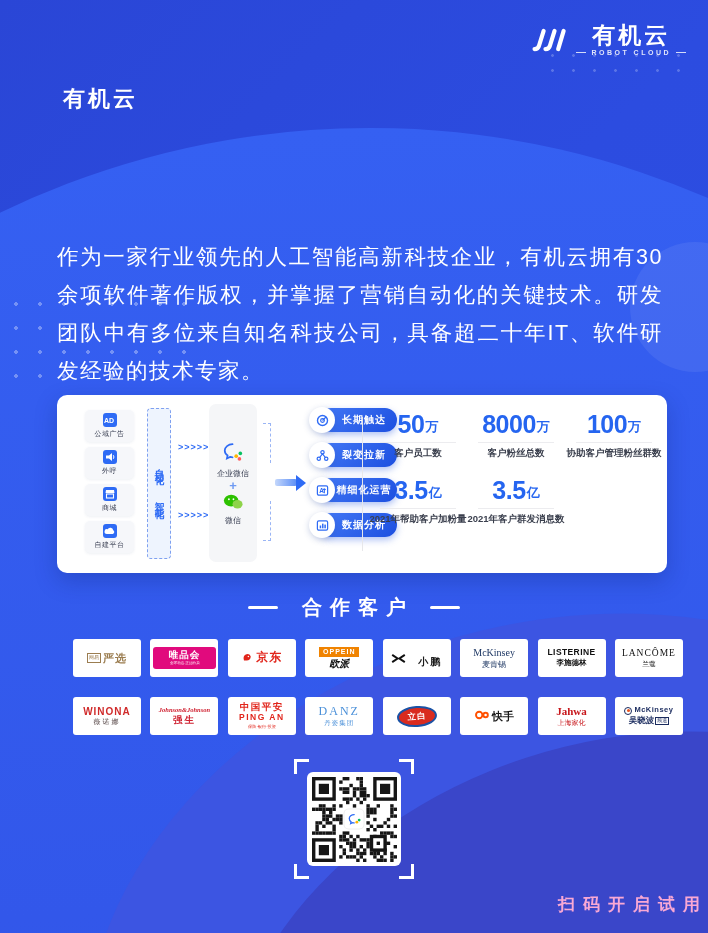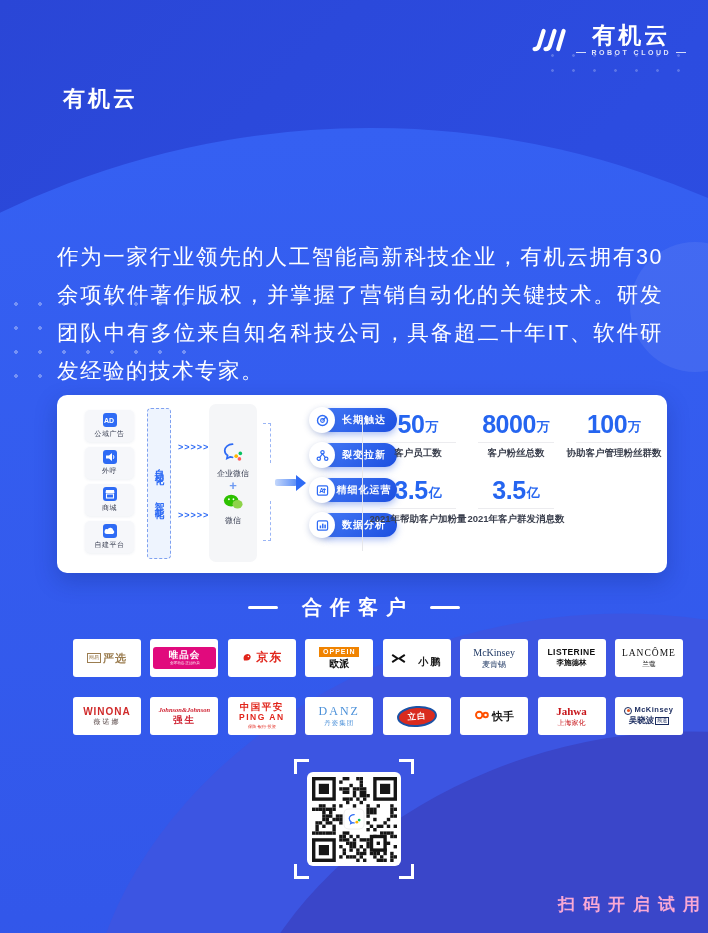--- a/index.html
+++ b/index.html
@@ -91,21 +91,21 @@
 
   .yx-wrap { display:flex; align-items:center; gap:2px; }
   .yx-prefix { font-size:5px; color:#9b7d50; border:1px solid #9b7d50; padding:1px; }
   .yx-main { font-size:11px; font-weight:700; color:#9b7d50; font-family:"Liberation Serif",serif; letter-spacing:1px; }
   .vip-box { background:#e10a7d; border-radius:3px; padding:3px 7px 2px; text-align:center; }
   .vip-main { color:#fff; font-size:9.5px; font-weight:700; letter-spacing:1px; display:block; }
   .vip-sub { color:#fff; font-size:6px; transform:scale(.6); transform-origin:center top; display:block; white-space:nowrap; }
   .jd-wrap { display:flex; align-items:center; gap:3px; }
   .jd-main { color:#e1251b; font-size:12px; font-weight:700; letter-spacing:1px; }
   .opp-badge { background:#f08300; color:#fff; font-size:7px; font-weight:700; padding:1px 4px; letter-spacing:1px; }
-  .opp-main { color:#111; font-size:10px; font-weight:700; font-family:"Liberation Serif",serif; margin-top:1px; }
+  .opp-main { color:#111; font-size:10px; font-weight:700; font-family:"Liberation Serif",serif; font-style:italic; margin-top:1px; }
   .xp-wrap { display:flex; align-items:flex-end; gap:12px; }
   .xp-main { color:#1a1a1a; font-size:10px; font-weight:700; letter-spacing:2px; }
   .mck-main { color:#1f3864; font-size:10px; font-family:"Liberation Serif",serif; }
   .mck-sub { color:#1f3864; font-size:8px; font-family:"Liberation Serif",serif; margin-top:1px; }
   .lst-main { color:#101010; font-size:8.5px; font-weight:700; letter-spacing:.4px; }
   .lst-sub { color:#101010; font-size:7.5px; font-weight:700; margin-top:1px; }
   .lan-main { color:#101010; font-size:9.5px; font-family:"Liberation Serif",serif; letter-spacing:1px; }
   .lan-sub { color:#101010; font-size:6.5px; margin-top:1px; }
   .win-main { color:#d02a2a; font-size:10px; font-weight:700; letter-spacing:1px; }
   .win-sub { color:#5a4a4a; font-size:7px; margin-top:1px; letter-spacing:2px; }

